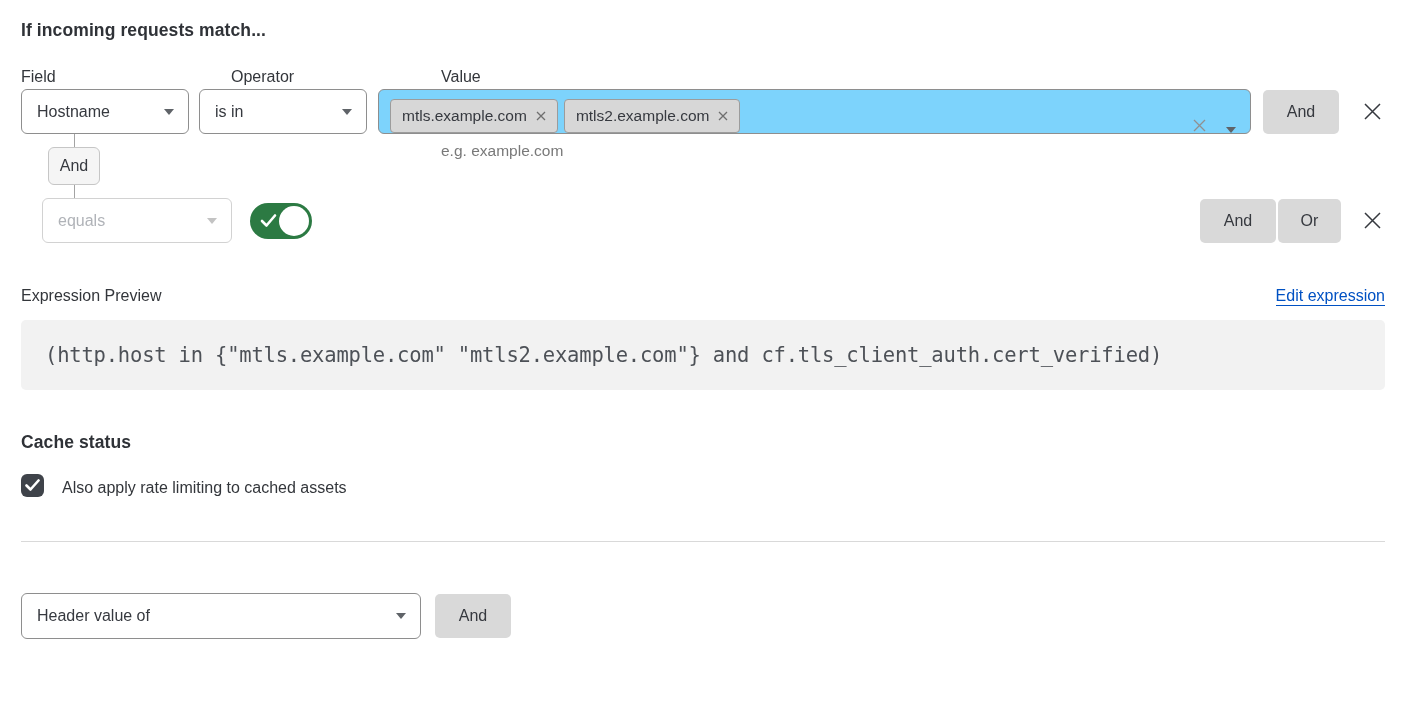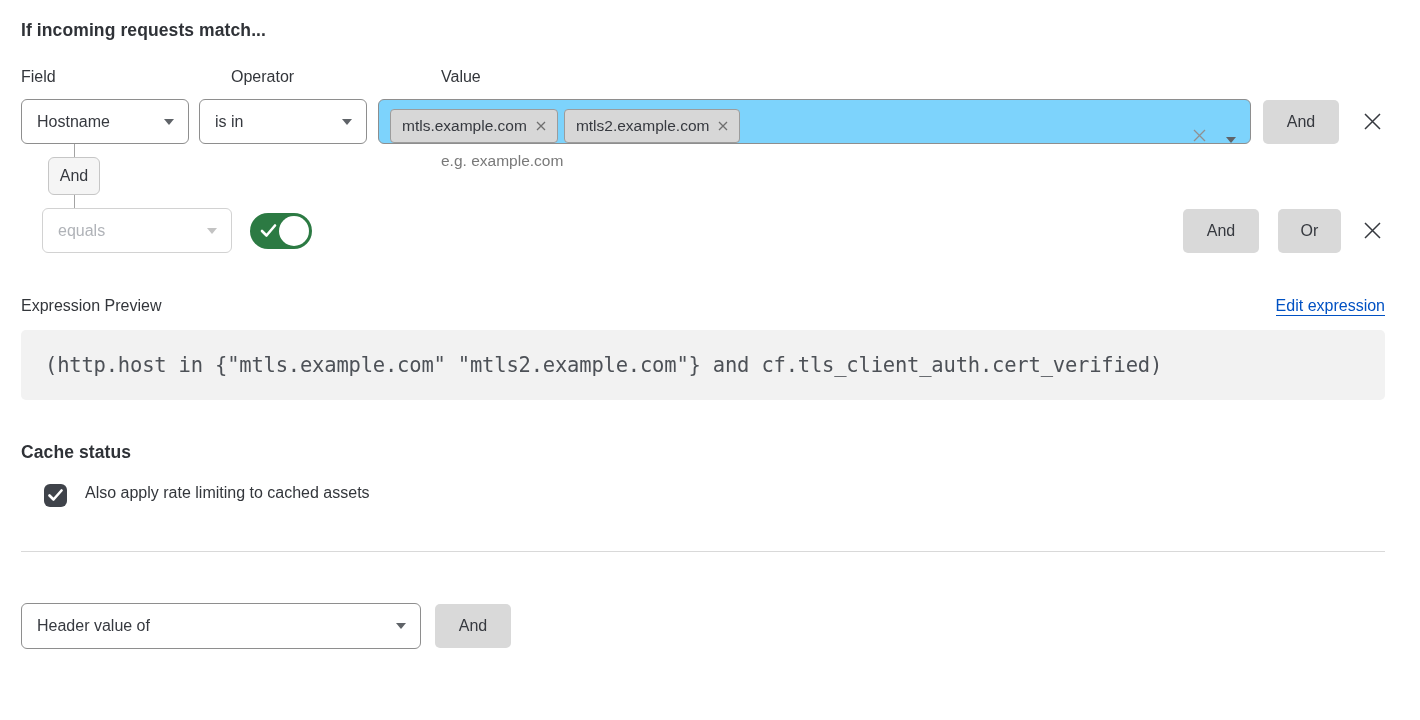--- a/index.html
+++ b/index.html
@@ -20,21 +20,21 @@
     font-family:"Liberation Sans","DejaVu Sans",sans-serif;
     color:var(--text);
     overflow:hidden;
   }
   .page{padding:20px 35px 0 21px;width:1420px;}
 
   h1,h2{font-size:17.5px;font-weight:700;color:#2f3237;letter-spacing:.1px;}
   h1{margin-bottom:27px;}
 
   
-  .labels-row{display:flex;margin-bottom:13px;font-size:16px;color:#33363b;}
+  .labels-row{display:flex;margin-bottom:3px;font-size:16px;color:#33363b;}
   .labels-row .lab1{width:210px;}
   .labels-row .lab2{width:210px;}
 
   
   .rule-row{display:flex;align-items:center;height:45px;}
   .select{
     height:45px;border:1px solid var(--border);border-radius:6px;
     display:flex;align-items:center;padding:0 14px 0 15px;
     font-size:16px;background:#fff;cursor:pointer;
   }
@@ -92,21 +92,21 @@
   .and-connector{
     width:52px;height:38px;background:#f5f5f5;border:1px solid #c6c6c6;border-radius:6px;
     font-size:16px;color:#36393f;font-family:inherit;cursor:pointer;flex:none;
     display:flex;align-items:center;justify-content:center;
   }
   .helper{position:absolute;left:420px;top:8px;font-size:15.5px;color:var(--muted);}
 
   .row2{margin-bottom:44px;}
   .row2 .select.w190{margin-left:21px;}
   .row2 .spacer{flex:1;}
-  .row2 .gbtn.or{margin-left:19px;}
+  .row2 .gbtn.or{margin-left:2px;}
   .row2 .close-btn{margin-left:18px;}
 
   
   .toggle{
     width:62px;height:36px;border-radius:18px;background:var(--green);
     margin-left:18px;position:relative;cursor:pointer;border:none;flex:none;
   }
   .toggle .knob{
     position:absolute;right:3px;top:3px;width:30px;height:30px;border-radius:50%;background:#fff;
   }
@@ -123,21 +123,21 @@
     height:70px;background:var(--code-bg);border-radius:5px;display:flex;align-items:center;
     padding:0 24px;margin-bottom:42px;
   }
   .code-block code{
     font-family:"DejaVu Sans Mono","Liberation Mono",monospace;
     font-size:20.5px;color:#4d5157;white-space:nowrap;letter-spacing:-0.2px;
   }
 
   
   .cache-title{margin-bottom:21px;}
-  .check-row{display:flex;align-items:flex-start;margin-left:23px;}
+  .check-row{display:flex;align-items:flex-end;}
   .checkbox{
     width:23px;height:23px;border-radius:6px;background:var(--checkbox);
     display:flex;align-items:center;justify-content:center;cursor:pointer;border:none;flex:none;
   }
   .check-label{margin-left:18px;font-size:16px;color:#33363b;cursor:pointer;}
 
   .divider{border:none;border-top:1px solid #d9d9d9;margin:44px 0 0 0;}
 
   
   .char-section{margin-top:51px;}

